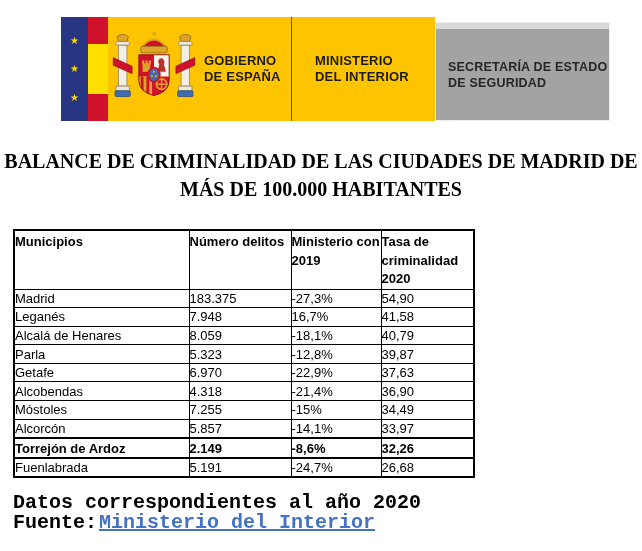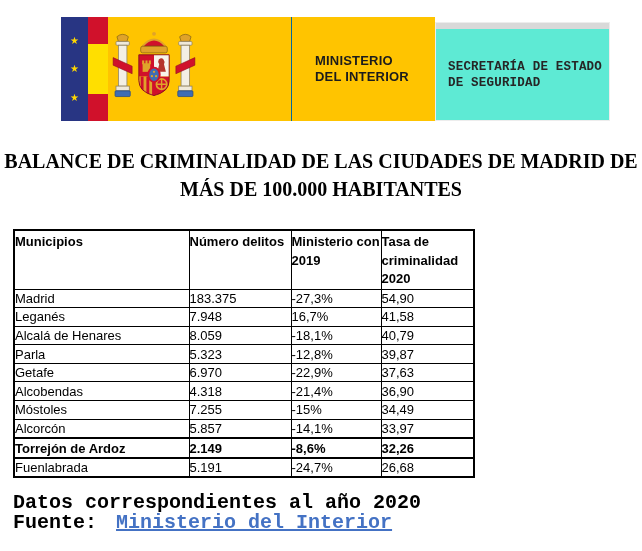--- a/index.html
+++ b/index.html
@@ -19,22 +19,22 @@
     width:20px;
     background:linear-gradient(180deg,#D0112B 0%,#D0112B 26%,#FFDF00 26%,#FFDF00 74%,#D0112B 74%,#D0112B 100%);
   }
   .yellow-block{background:#FFC400;display:flex;align-items:center;box-sizing:border-box;}
   .yb1{width:183px;}
   .yb2{width:144px;border-left:1px solid #0369a1;padding-left:23px;}
   .gov-text{font-size:13px;font-weight:700;line-height:16px;letter-spacing:.2px;color:#1c1c1c;}
   .arms{margin-left:2px;flex:0 0 auto;}
   .yb1 .gov-text{margin-left:6px;}
   .white-sec{
-    width:175px;margin-top:5px;height:99px;background:#5eead4;
-    border:1px solid #ededed;box-sizing:border-box;display:flex;flex-direction:column;font-family:Liberation Mono, monospace;
+    width:175px;margin-top:5px;height:99px;background:#a3a3a3;
+    border:1px solid #ededed;box-sizing:border-box;display:flex;flex-direction:column;
   }
   .gray-strip{height:6px;background:#D9D9D9;}
   .sec-text{
     flex:1;display:flex;flex-direction:column;justify-content:center;
     padding-left:12px;font-size:12.5px;font-weight:600;line-height:16px;
     letter-spacing:.2px;color:#262626;
   }
 
   
   .doc-title{
@@ -58,21 +58,21 @@
   table.crime tbody td{height:17.6px;line-height:17px;font-weight:400;}
   table.crime tr.hl td{
     border-top:2px solid #000;border-bottom:2px solid #000;font-weight:700;
   }
 
   
   .footer{
     position:absolute;top:493px;left:13px;
     font-family:Liberation Mono, monospace;font-weight:700;font-size:20px;line-height:19.5px;
   }
-  .footer a{color:#4472C4;text-decoration:underline;margin-left:19px;cursor:pointer;}
+  .footer a{color:#4472C4;text-decoration:underline;margin-left:2px;cursor:pointer;}
 </style>
 </head>
 <body>
 
 <div class="banner">
   <div class="eu-strip">
     <span class="eu-star">★</span>
     <span class="eu-star">★</span>
     <span class="eu-star">★</span>
   </div>
@@ -123,20 +123,24 @@
         <path d="M48.5,56 h11 M54,50.5 v11" stroke="#e0a32a" stroke-width="1.5"></path>
         <path d="M42,66 q4,4 8,0 l-4,7 z" fill="#f7f3ea"></path>
         <circle cx="46" cy="68.5" r="1.3" fill="#d0112b"></circle>
       </g>
       <path d="M30,25 h32 v27 q0,12 -16,16 q-16,-4 -16,-16 z" fill="none" stroke="#8a0f1f" stroke-width="1"></path>
       <ellipse cx="46" cy="46" rx="6" ry="7.5" fill="#3f6db4" stroke="#d0112b" stroke-width="2"></ellipse>
       <circle cx="46" cy="43" r="1.2" fill="#e0a32a"></circle>
       <circle cx="43.8" cy="47.5" r="1.2" fill="#e0a32a"></circle>
       <circle cx="48.2" cy="47.5" r="1.2" fill="#e0a32a"></circle>
     </svg>
+    <div class="gov-text">
+      <div>GOBIERNO</div>
+      <div>DE ESPAÑA</div>
+    </div>
   </div>
 
   <div class="yellow-block yb2">
     <div class="gov-text">
       <div>MINISTERIO</div>
       <div>DEL INTERIOR</div>
     </div>
   </div>
 
   <div class="white-sec">

